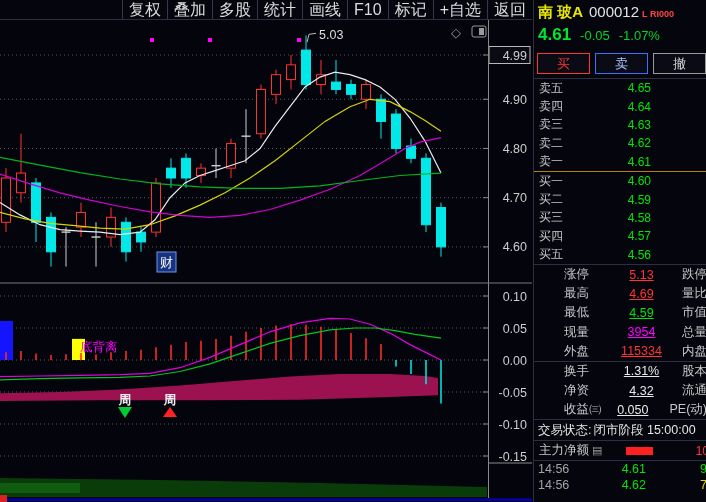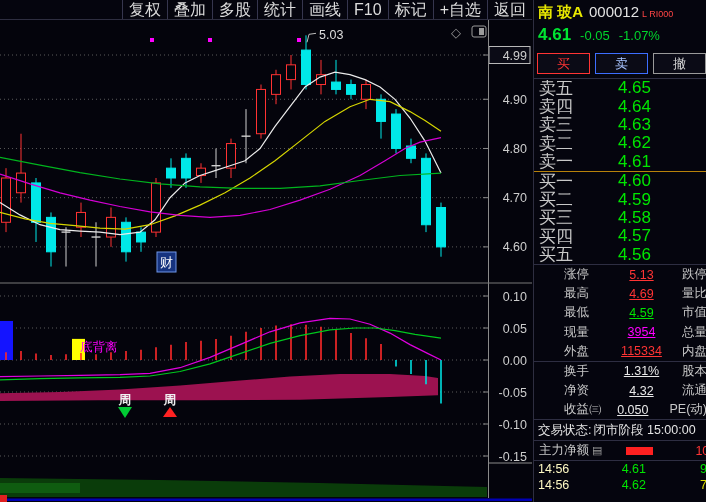--- a/index.html
+++ b/index.html
@@ -11,46 +11,46 @@
   .tbtn{border-left:1px solid #36364e;color:#dcdcdc;font-size:16px;line-height:19px;
         padding:0 6px;white-space:nowrap;cursor:default;}
   
   .chart-wrap{position:absolute;top:20px;left:0;width:532px;height:482px;}
   
   .rpanel{position:absolute;top:0;left:533px;width:173px;height:502px;background:#05050e;
           border-left:1px solid #2e2e40;overflow:hidden;display:flex;flex-direction:column;}
   .namerow{display:flex;align-items:baseline;padding:3px 0 0 4px;height:19px;}
   .sname{color:#e8e800;font-size:15px;font-weight:bold;white-space:nowrap;}
   .scode{color:#e2e2e2;font-size:15px;margin-left:6px;}
-  .stag{color:#ff4545;font-size:9px;margin-left:3px;font-weight:normal;white-space:nowrap;}
+  .stag{color:#ff4545;font-size:9px;margin-left:3px;font-weight:bold;white-space:nowrap;}
   .pricerow{display:flex;align-items:baseline;padding:3px 0 0 4px;height:24px;}
   .sprice{color:#00e432;font-size:17px;font-weight:bold;}
   .schg{color:#00d42c;font-size:13px;margin-left:9px;}
   .btnrow{display:flex;gap:5px;padding:4px 0 3px 3px;height:22px;}
   .tradebtn{width:51px;height:19px;border:1px solid #888;background:#0b0b16;text-align:center;
             font-size:13px;line-height:19px;cursor:default;flex:none;}
   .hr{height:1px;background:#2e2e42;flex:none;}
   .hr-o{height:1px;background:#b8820a;flex:none;}
-  .orow{display:flex;align-items:center;height:18.4px;padding-left:5px;font-size:17px;flex:none;}
+  .orow{display:flex;align-items:center;height:18.4px;padding-left:5px;font-size:12px;flex:none;}
   .olabel{width:46px;color:#c8c8c8;}
   .oprice{width:66px;text-align:right;color:#00e600;}
   .srow{display:flex;align-items:center;height:19.2px;padding-left:5px;font-size:12.5px;flex:none;margin-left:25px;}
   .slabel{width:46px;color:#c8c8c8;white-space:nowrap;}
   .sval{width:70px;text-align:center;white-space:nowrap;text-decoration:underline;}
   .slabel2{margin-left:7px;color:#c8c8c8;white-space:nowrap;}
   .statusrow{display:flex;align-items:center;height:20px;padding-left:4px;font-size:12.5px;
              color:#e4e4e4;white-space:nowrap;overflow:hidden;flex:none;}
   .fundrow{display:flex;align-items:center;height:19px;padding-left:5px;font-size:12.5px;
            white-space:nowrap;overflow:hidden;flex:none;}
   .fundlabel{color:#c8c8c8;}
   .listicon{color:#9a9a9a;font-size:11px;margin-left:3px;}
   .fundbar{width:27px;height:8px;background:#ff2020;margin-left:24px;flex:none;}
   .fundval{color:#ff3434;margin-left:42px;}
   .trow{display:flex;align-items:center;height:15.5px;padding-left:4px;font-size:12.5px;flex:none;}
-  .ttime{width:52px;color:#fef9c3;}
+  .ttime{width:52px;color:#a3a3a3;}
   .tprice{width:56px;text-align:right;}
   .tvol{margin-left:54px;white-space:nowrap;}
 </style>
 </head>
 <body>
 
 <div class="toolbar">
   <div id="toolbar-buttons" style="display:flex;">
       <div class="tbtn">复权</div>
       <div class="tbtn">叠加</div>

